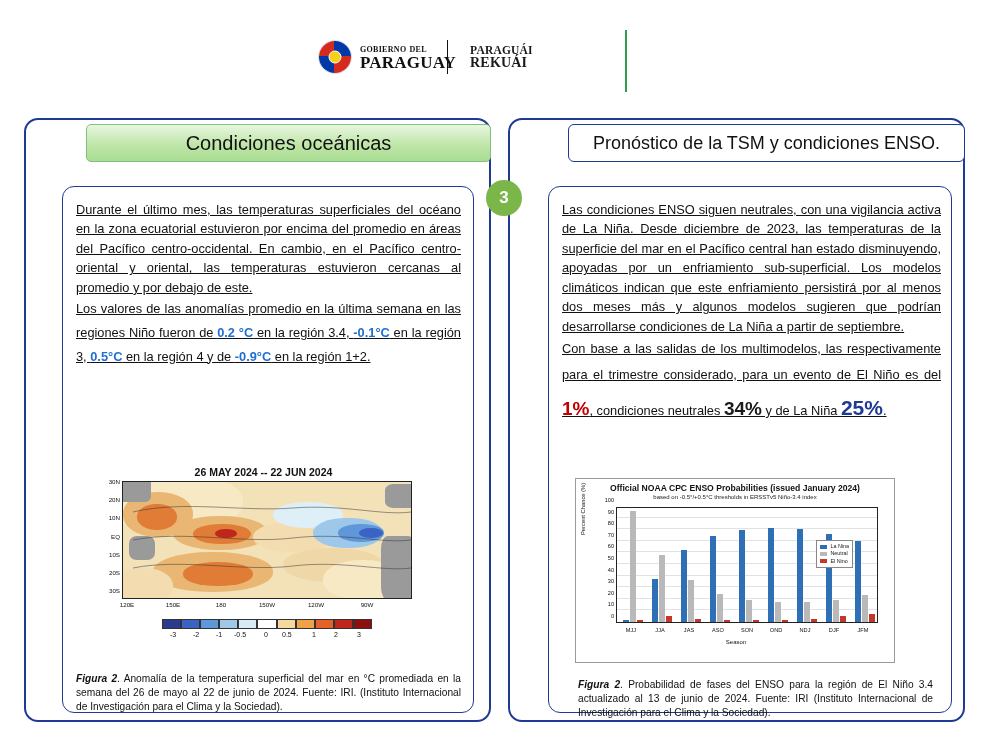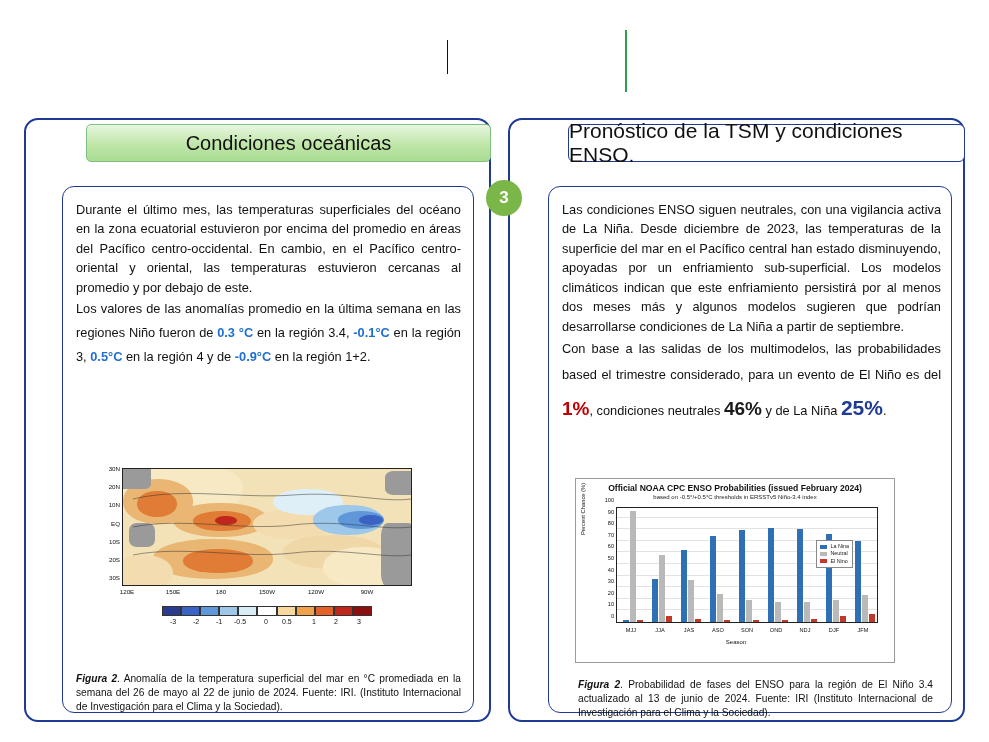--- a/index.html
+++ b/index.html
@@ -84,21 +84,21 @@
     border-radius: 5px;
     display: flex; align-items: center; justify-content: center;
     font-size: 20px; color: #111;
     background: linear-gradient(to bottom, #e8f6e0 0%, #bfe6a8 55%, #a9dd92 100%);
   }
   .tab-left  { left: 86px;  top: 124px; width: 405px; }
   .tab-right {
     left: 568px; top: 124px; width: 397px;
     background: #ffffff;
     border: 1.5px solid #1f3a93; border-radius: 6px;
-    font-size: 21px;
+    font-size: 18px;
   }
 
   .inner-card {
     position: absolute;
     border: 1.5px solid #1f3a93;
     border-radius: 12px;
     background: #ffffff;
   }
   .inner-left  { left: 62px;  top: 186px; width: 412px; height: 527px; }
   .inner-right { left: 548px; top: 186px; width: 404px; height: 527px; }
@@ -114,21 +114,21 @@
 
   .body-text {
     position: absolute;
     font-size: 12.8px;
     line-height: 1.52;
     color: #111;
     text-align: justify;
   }
   .body-left  { left: 76px;  top: 200px; width: 385px; }
   .body-right { left: 562px; top: 200px; width: 379px; }
-  .body-text p { margin: 0 0 0px 0; }
+  .body-text p { margin: 0 0 0px 0; text-decoration: underline; }
   .blue-num  { color: #1f6fd0; font-weight: bold; }
   .big-red   { color: #c00000; font-weight: bold; font-size: 19px; }
   .big-dark  { color: #1a1a1a; font-weight: bold; font-size: 19px; }
   .big-blue  { color: #1f3a93; font-weight: bold; font-size: 21px; }
 
   
   .fig1 {
     position: absolute; left: 96px; top: 466px; width: 335px; height: 196px;
     background: #ffffff;
   }
@@ -196,20 +196,40 @@
   }
   .legend2 .row { display: flex; align-items: center; gap: 3px; }
   .legend2 .sw { width: 7px; height: 4px; display: inline-block; }
 </style>
 </head>
 <body>
 
 <div class="header">
 
 
+  <div class="gov-logo">
+    <span class="gov-emblem">
+      <span class="q q1"></span>
+        <span class="q q2"></span>
+        <span class="q q3"></span>
+        <span class="q q4"></span>
+      <span class="ctr"></span>
+    </span>
+    <span class="gov-txt">
+      <div class="gov-row1">
+        <span class="small">GOBIERNO</span>
+        <span class="small">DEL</span>
+      </div>
+      <div class="gov-row2">PARAGUAY</div>
+    </span>
+    <span class="gov-right">
+      <div class="r1">PARAGUÁI</div>
+      <div class="r2">REKUÁI</div>
+    </span>
+  </div>
   <div class="gov-sep"></div>
 
   <div class="title-bar"></div>
 </div>
 
 <div class="panel panel-left"></div>
 <div class="panel panel-right"></div>
 
 <div class="tab tab-left">
   <span>Condiciones oceánicas</span>
@@ -219,26 +239,27 @@
 </div>
 
 <div class="inner-card inner-left"></div>
 <div class="inner-card inner-right"></div>
 
 <div class="badge-3">3</div>
 
 <div class="body-text body-left">
   <p>Durante el último mes, las temperaturas superficiales del océano en la zona ecuatorial estuvieron por encima del promedio en áreas del Pacífico centro-occidental. En cambio, en el Pacífico centro-oriental y oriental, las temperaturas estuvieron cercanas al promedio y por debajo de este.</p>
   <p style="line-height:1.85;">
-    <span>Los valores de las anomalías promedio en la última semana en las regiones Niño fueron de </span><span class="blue-num">0.3 °C</span><span> en la región 3.4, </span><span class="blue-num">-0.1°C</span><span> en la región 3, </span><span class="blue-num">0.5°C</span><span> en la región 4 y de </span><span class="blue-num">-0.9°C</span><span> en la región 1+2.</span>
+    <span>Los valores de las anomalías promedio en la última semana en las regiones Niño fueron de </span><span class="blue-num">0.2 °C</span><span> en la región 3.4, </span><span class="blue-num">-0.1°C</span><span> en la región 3, </span><span class="blue-num">0.5°C</span><span> en la región 4 y de </span><span class="blue-num">-0.9°C</span><span> en la región 1+2.</span>
   </p>
 </div>
 
 <div class="fig1">
   <div class="fig1-title">
+    <div>26 MAY 2024 -- 22 JUN 2024</div>
   </div>
   <div class="map-wrap">
     <div class="map-frame">
 
       <div class="blob" style="left:-20px;top:-10px;width:140px;height:60px;background:#f6e9c4;"></div>
       <div class="blob" style="left:0px;top:10px;width:70px;height:45px;background:#e9b773;"></div>
       <div class="blob" style="left:14px;top:22px;width:40px;height:26px;background:#e07c35;"></div>
       <div class="blob" style="left:50px;top:34px;width:95px;height:34px;background:#e9b773;"></div>
       <div class="blob" style="left:70px;top:42px;width:58px;height:20px;background:#e07c35;"></div>
       <div class="blob" style="left:92px;top:47px;width:22px;height:9px;background:#c0271c;"></div>
@@ -308,26 +329,26 @@
   </div>
 </div>
 
 <div class="caption cap-left">
   <b>Figura 2</b><span>. Anomalía de la temperatura superficial del mar en °C promediada en la semana del 26 de mayo al 22 de junio de 2024. Fuente: IRI. (Instituto Internacional de Investigación para el Clima y la Sociedad).</span>
 </div>
 
 <div class="body-text body-right">
   <p>Las condiciones ENSO siguen neutrales, con una vigilancia activa de La Niña. Desde diciembre de 2023, las temperaturas de la superficie del mar en el Pacífico central han estado disminuyendo, apoyadas por un enfriamiento sub-superficial. Los modelos climáticos indican que este enfriamiento persistirá por al menos dos meses más y algunos modelos sugieren que podrían desarrollarse condiciones de La Niña a partir de septiembre.</p>
   <p style="line-height:2.0;">
-    <span>Con base a las salidas de los multimodelos, las probabilidades based el trimestre considerado, para un evento de El Niño es del </span><span class="big-red">1%</span><span>, condiciones neutrales </span><span class="big-dark">46%</span><span> y de La Niña </span><span class="big-blue">25%</span><span>.</span>
+    <span>Con base a las salidas de los multimodelos, las respectivamente para el trimestre considerado, para un evento de El Niño es del </span><span class="big-red">1%</span><span>, condiciones neutrales </span><span class="big-dark">34%</span><span> y de La Niña </span><span class="big-blue">25%</span><span>.</span>
   </p>
 </div>
 
 <div class="fig2">
-  <div class="fig2-title">Official NOAA CPC ENSO Probabilities (issued February 2024)</div>
+  <div class="fig2-title">Official NOAA CPC ENSO Probabilities (issued January 2024)</div>
   <div class="fig2-sub">based on -0.5°/+0.5°C thresholds in ERSSTv5 Niño-3.4 index</div>
 
   <div class="ylabel2">Percent Chance (%)</div>
 
   <div class="plot">
 
     <div class="gridline" style="bottom:11.6px"></div>
       <div class="ytick" style="bottom:11.6px">10</div>
     <div class="gridline" style="bottom:23.2px"></div>
       <div class="ytick" style="bottom:23.2px">20</div>

